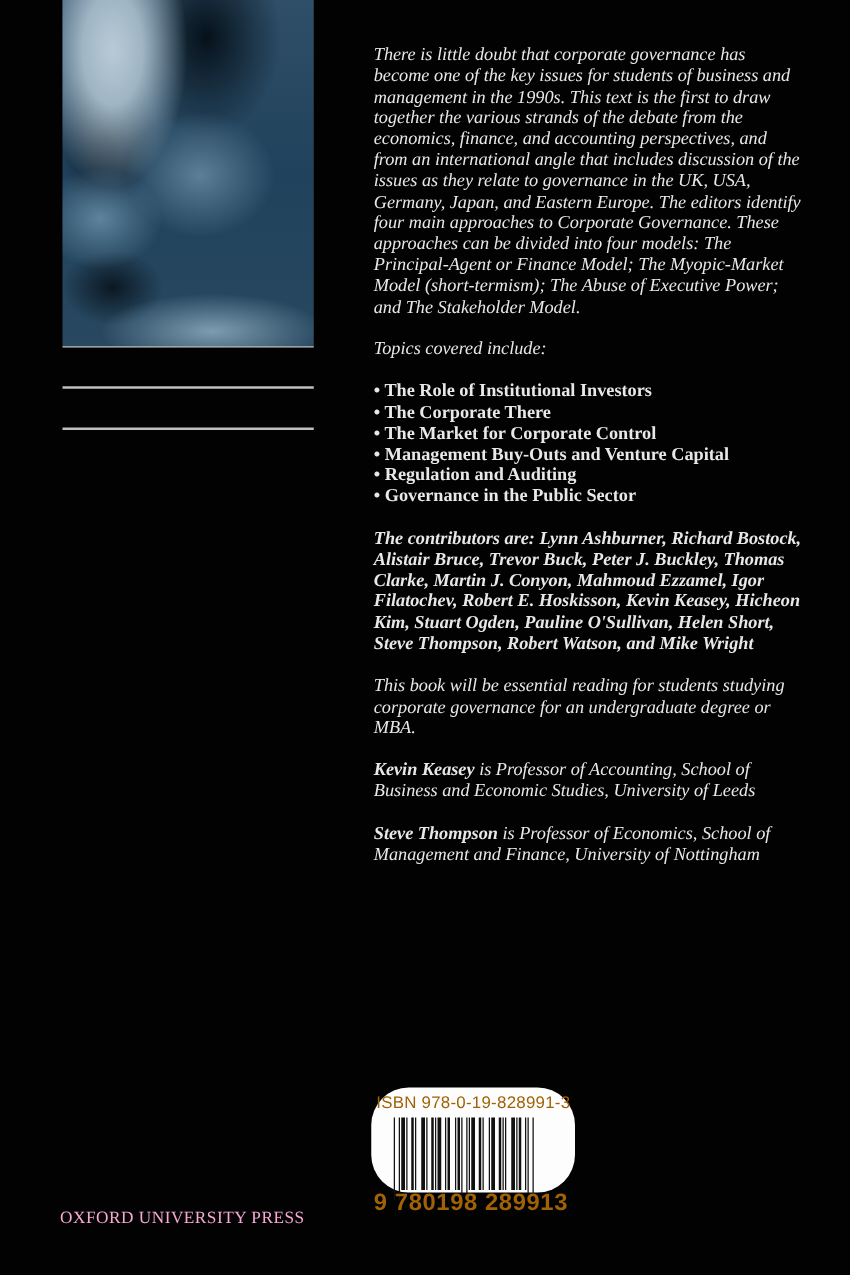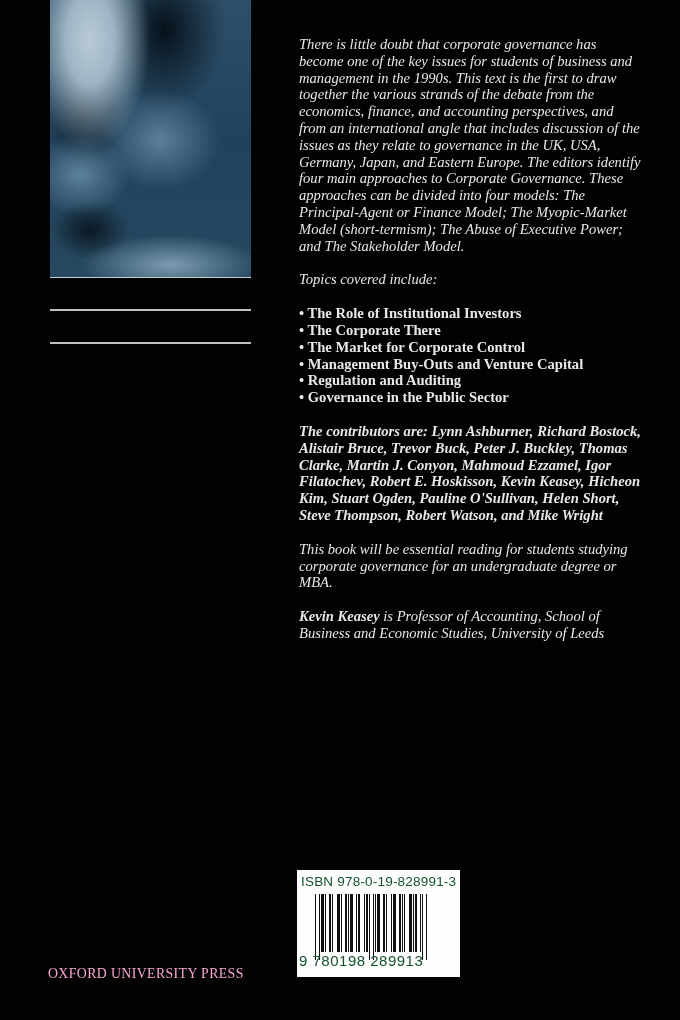--- a/index.html
+++ b/index.html
@@ -30,37 +30,39 @@
       position: absolute; left: 299px; top: 36px; width: 345px;
       font-size: 14.6px; line-height: 16.8px; color: #e8e8e8;
     }
     .text-col p { margin: 0 0 17px 0; font-style: italic; }
     .topics { list-style: none; margin: 0 0 17px 0; padding: 0; font-weight: bold; }
     .topics li { margin: 0; }
     .topics li::before { content: "• "; }
     .bold { font-weight: bold; }
 
     .barcode-box {
-      position: absolute; left: 297px; top: 870px; width: 163px; height: 107px;
-      background: #fdfdfd; color: #14532d;
+      position: absolute; left: 297px; top: 870px; width: 163px; height: 84px;
+      background: #fdfdfd; color: #a16207;
       font-family: "Liberation Sans", "DejaVu Sans", sans-serif;
+      border-radius: 30px;
     }
     .isbn-text {
       position: absolute; left: 4px; top: 4px; font-size: 13.5px; letter-spacing: 0.2px;
     }
     .bars {
       position: absolute; left: 18px; top: 24px; width: 142px; height: 66px;
       display: flex; align-items: flex-start;
     }
     .bars span { display: block; height: 58px; background: #111; margin-right: 1px; }
     .bars span.g { height: 66px; }
     .bars span.sp { background: transparent; }
     .barnum {
-      position: absolute; left: 2px; top: 82px; font-size: 15px; letter-spacing: 0.5px;
+      position: absolute; left: 2px; top: 82px; font-size: 19px; letter-spacing: 0.5px;
       background: transparent;
+      font-weight: bold;
     }
     .publisher {
       position: absolute; left: 48px; top: 966px; font-size: 13.8px; letter-spacing: 0.4px; color: #f9a8d4;
     }
   </style>
 </head>
 <body>
 
 <div class="cover-image"></div>
 <div class="rule r1"></div>
@@ -73,20 +75,21 @@
     <li>The Role of Institutional Investors</li>
     <li>The Corporate There</li>
     <li>The Market for Corporate Control</li>
     <li>Management Buy-Outs and Venture Capital</li>
     <li>Regulation and Auditing</li>
     <li>Governance in the Public Sector</li>
   </ul>
   <p class="bold">The contributors are: Lynn Ashburner, Richard Bostock, Alistair Bruce, Trevor Buck, Peter J. Buckley, Thomas Clarke, Martin J. Conyon, Mahmoud Ezzamel, Igor Filatochev, Robert E. Hoskisson, Kevin Keasey, Hicheon Kim, Stuart Ogden, Pauline O'Sullivan, Helen Short, Steve Thompson, Robert Watson, and Mike Wright</p>
   <p>This book will be essential reading for students studying corporate governance for an undergraduate degree or MBA.</p>
   <p><span class="bold">Kevin Keasey</span><span> is Professor of Accounting, School of Business and Economic Studies, University of Leeds</span></p>
+  <p><span class="bold">Steve Thompson</span><span> is Professor of Economics, School of Management and Finance, University of Nottingham</span></p>
 </div>
 
 <div class="barcode-box">
   <div class="isbn-text">ISBN 978-0-19-828991-3</div>
   <div class="bars">
     <span class="g" style="width:1px"></span>
       <span class="sp" style="width:1px"></span>
       <span class="g" style="width:1px"></span>
     <span style="width:3px"></span>
       <span style="width:1px"></span>

